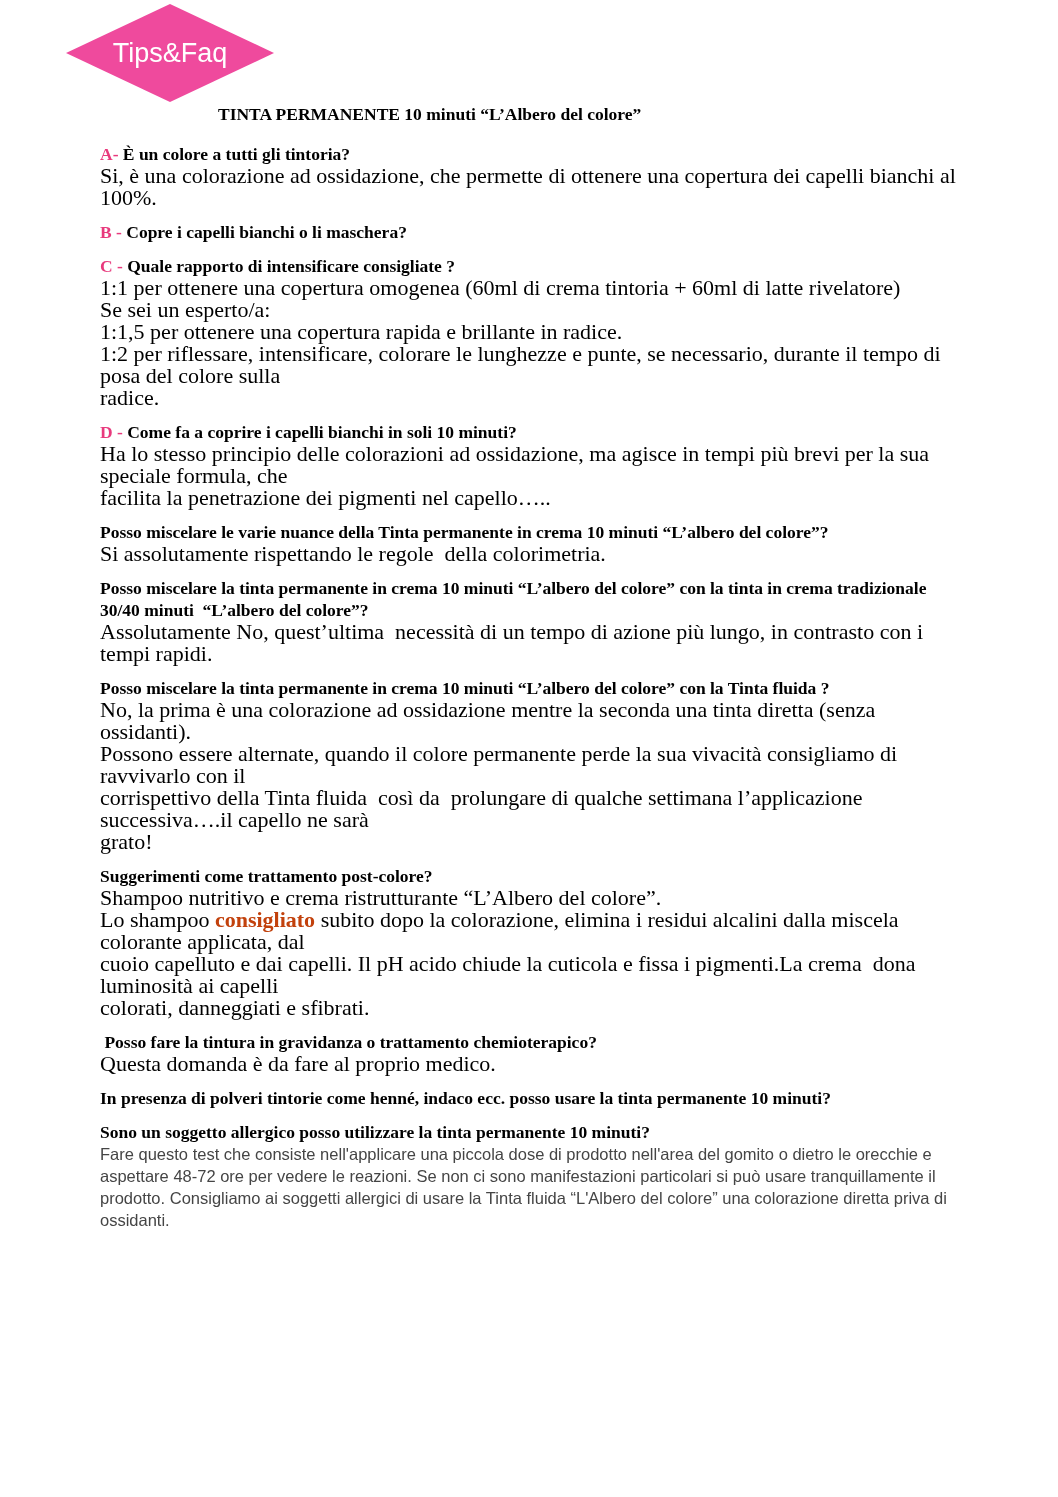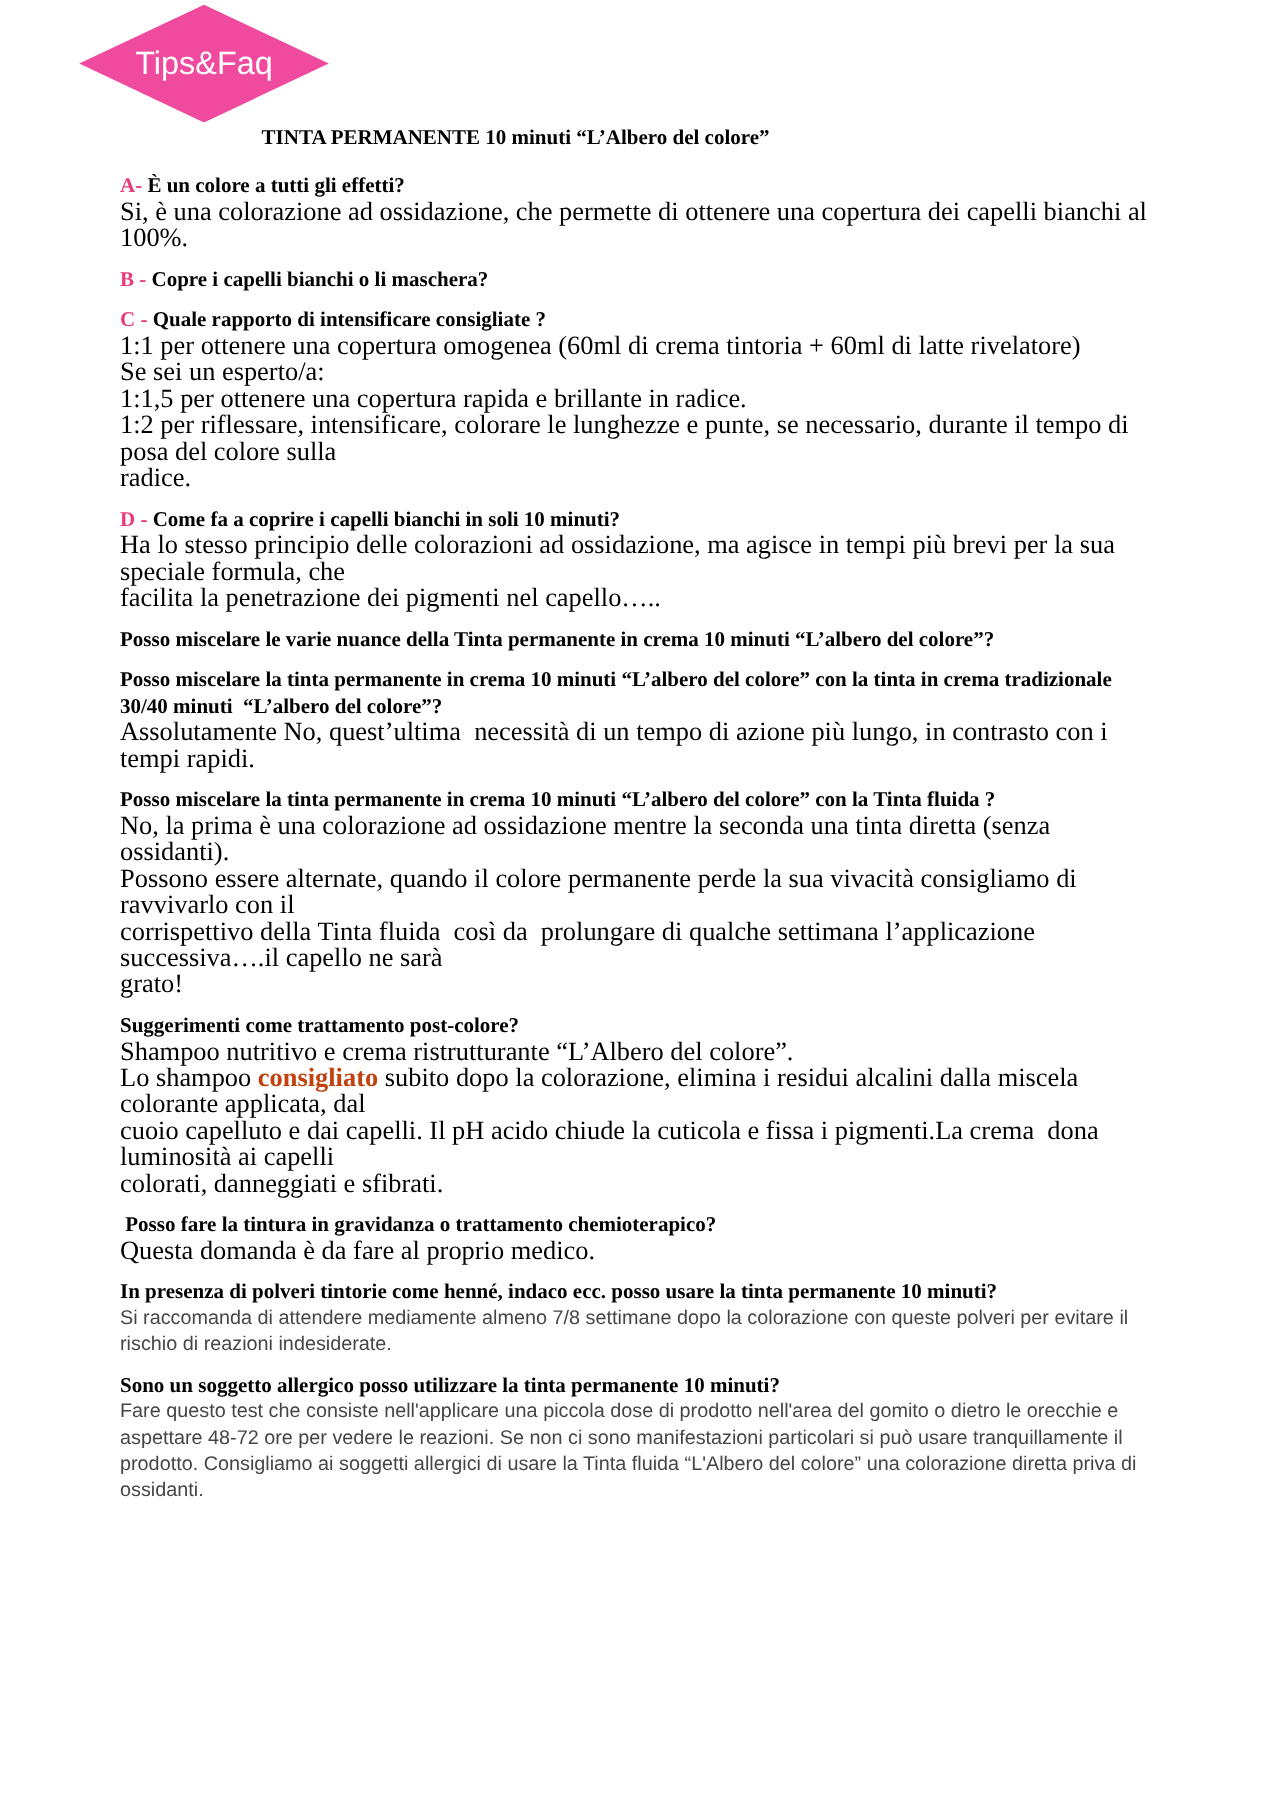--- a/index.html
+++ b/index.html
@@ -70,21 +70,21 @@
       <polygon points="0,49 104,0 208,49 104,98" fill="#ef4a9d"></polygon>
       <text x="104" y="58" text-anchor="middle">Tips&amp;Faq</text>
     </svg>
   </div>
 
   <div class="content">
 
     <div class="title">TINTA PERMANENTE 10 minuti “L’Albero del colore”</div>
 
     <section class="faq">
-      <div class="q"><span class="prefix">A-</span><span> È un colore a tutti gli effetti?</span></div>
+      <div class="q"><span class="prefix">A-</span><span> È un colore a tutti gli tintoria?</span></div>
       <div class="a">Si, è una colorazione ad ossidazione, che permette di ottenere una copertura dei capelli bianchi al 100%.</div>
     </section>
 
     <section class="faq">
       <div class="q"><span class="prefix">B -</span><span> Copre i capelli bianchi o li maschera?</span></div>
     </section>
 
     <section class="faq">
       <div class="q"><span class="prefix">C -</span><span> Quale rapporto di intensificare consigliate ?</span></div>
       <div class="a">1:1 per ottenere una copertura omogenea (60ml di crema tintoria + 60ml di latte rivelatore)
@@ -95,20 +95,21 @@
     </section>
 
     <section class="faq">
       <div class="q"><span class="prefix">D -</span><span> Come fa a coprire i capelli bianchi in soli 10 minuti?</span></div>
       <div class="a">Ha lo stesso principio delle colorazioni ad ossidazione, ma agisce in tempi più brevi per la sua speciale formula, che
 facilita la penetrazione dei pigmenti nel capello…..</div>
     </section>
 
     <section class="faq">
       <div class="q"><span>Posso miscelare le varie nuance della Tinta permanente in crema 10 minuti “L’albero del colore”?</span></div>
+      <div class="a">Si assolutamente rispettando le regole  della colorimetria.</div>
     </section>
 
     <section class="faq">
       <div class="q"><span>Posso miscelare la tinta permanente in crema 10 minuti “L’albero del colore” con la tinta in crema tradizionale
 30/40 minuti  “L’albero del colore”?</span></div>
       <div class="a">Assolutamente No, quest’ultima  necessità di un tempo di azione più lungo, in contrasto con i tempi rapidi.</div>
     </section>
 
     <section class="faq">
       <div class="q"><span>Posso miscelare la tinta permanente in crema 10 minuti “L’albero del colore” con la Tinta fluida ?</span></div>
@@ -126,22 +127,20 @@
 colorati, danneggiati e sfibrati.</span></div>
     </section>
 
     <section class="faq">
       <div class="q"><span> Posso fare la tintura in gravidanza o trattamento chemioterapico?</span></div>
       <div class="a">Questa domanda è da fare al proprio medico.</div>
     </section>
 
     <section class="faq">
       <div class="q"><span>In presenza di polveri tintorie come henné, indaco ecc. posso usare la tinta permanente 10 minuti?</span></div>
-      <div class="a sans">Si raccomanda di attendere mediamente almeno 7/8 settimane dopo la colorazione con queste polveri per evitare il
-rischio di reazioni indesiderate.</div>
     </section>
 
     <section class="faq">
       <div class="q"><span>Sono un soggetto allergico posso utilizzare la tinta permanente 10 minuti?</span></div>
       <div class="a sans">Fare questo test che consiste nell'applicare una piccola dose di prodotto nell'area del gomito o dietro le orecchie e
 aspettare 48-72 ore per vedere le reazioni. Se non ci sono manifestazioni particolari si può usare tranquillamente il
 prodotto. Consigliamo ai soggetti allergici di usare la Tinta fluida “L'Albero del colore” una colorazione diretta priva di
 ossidanti.</div>
     </section>
 

